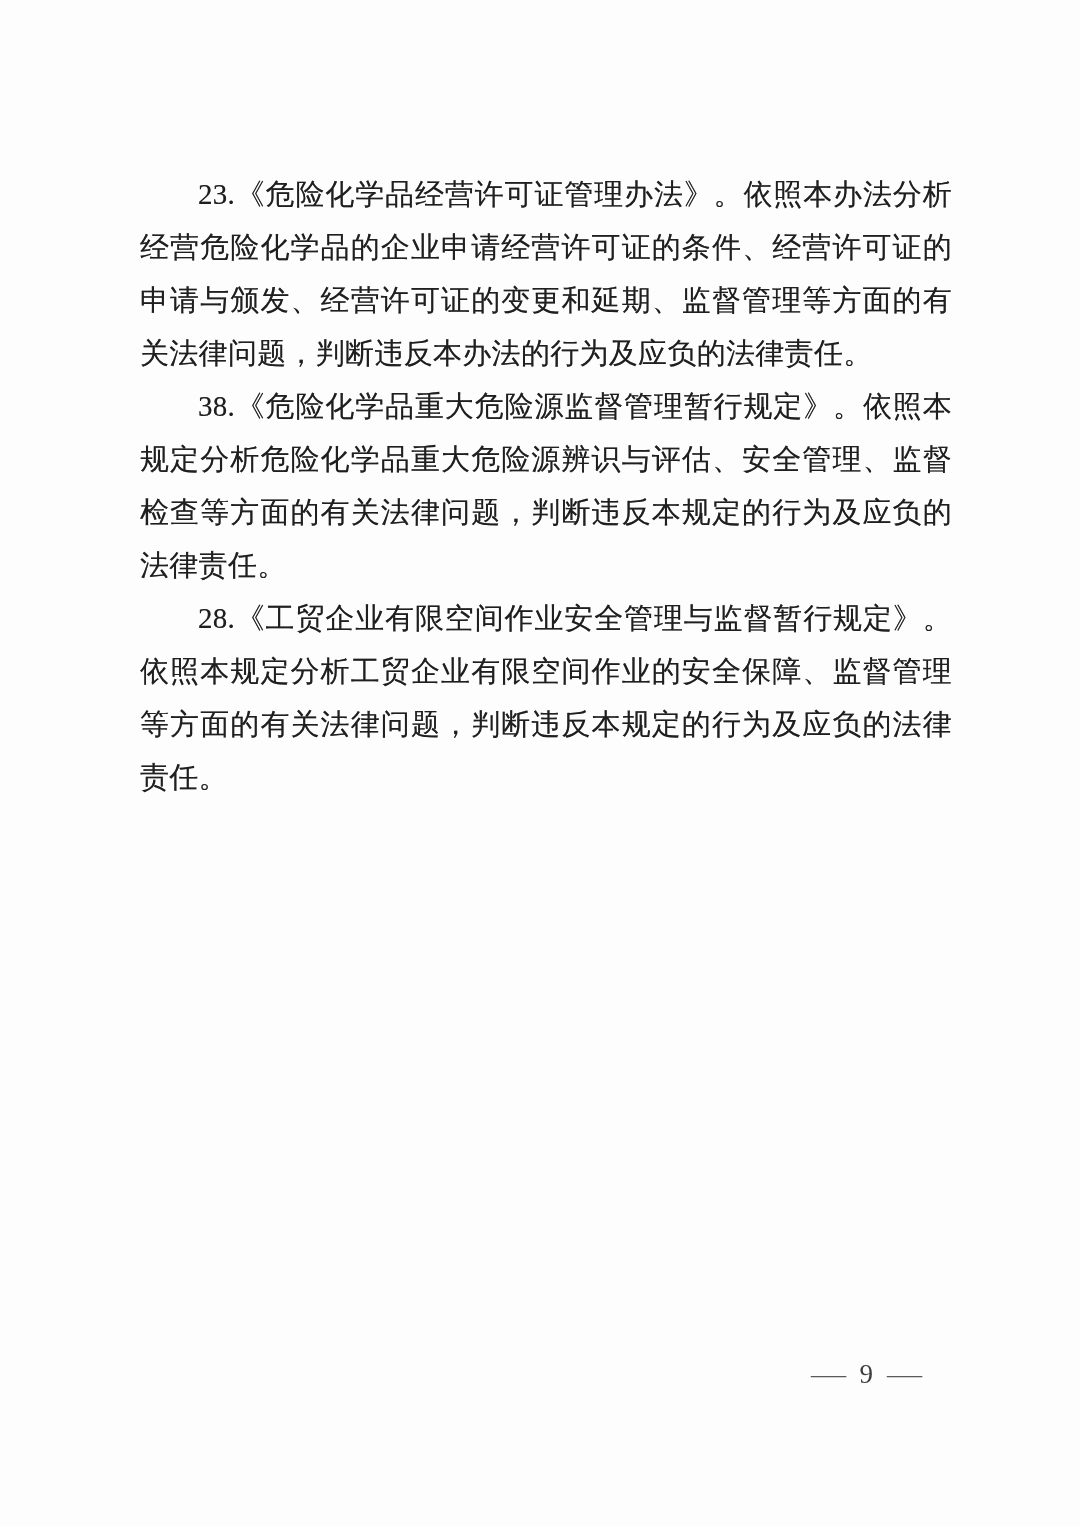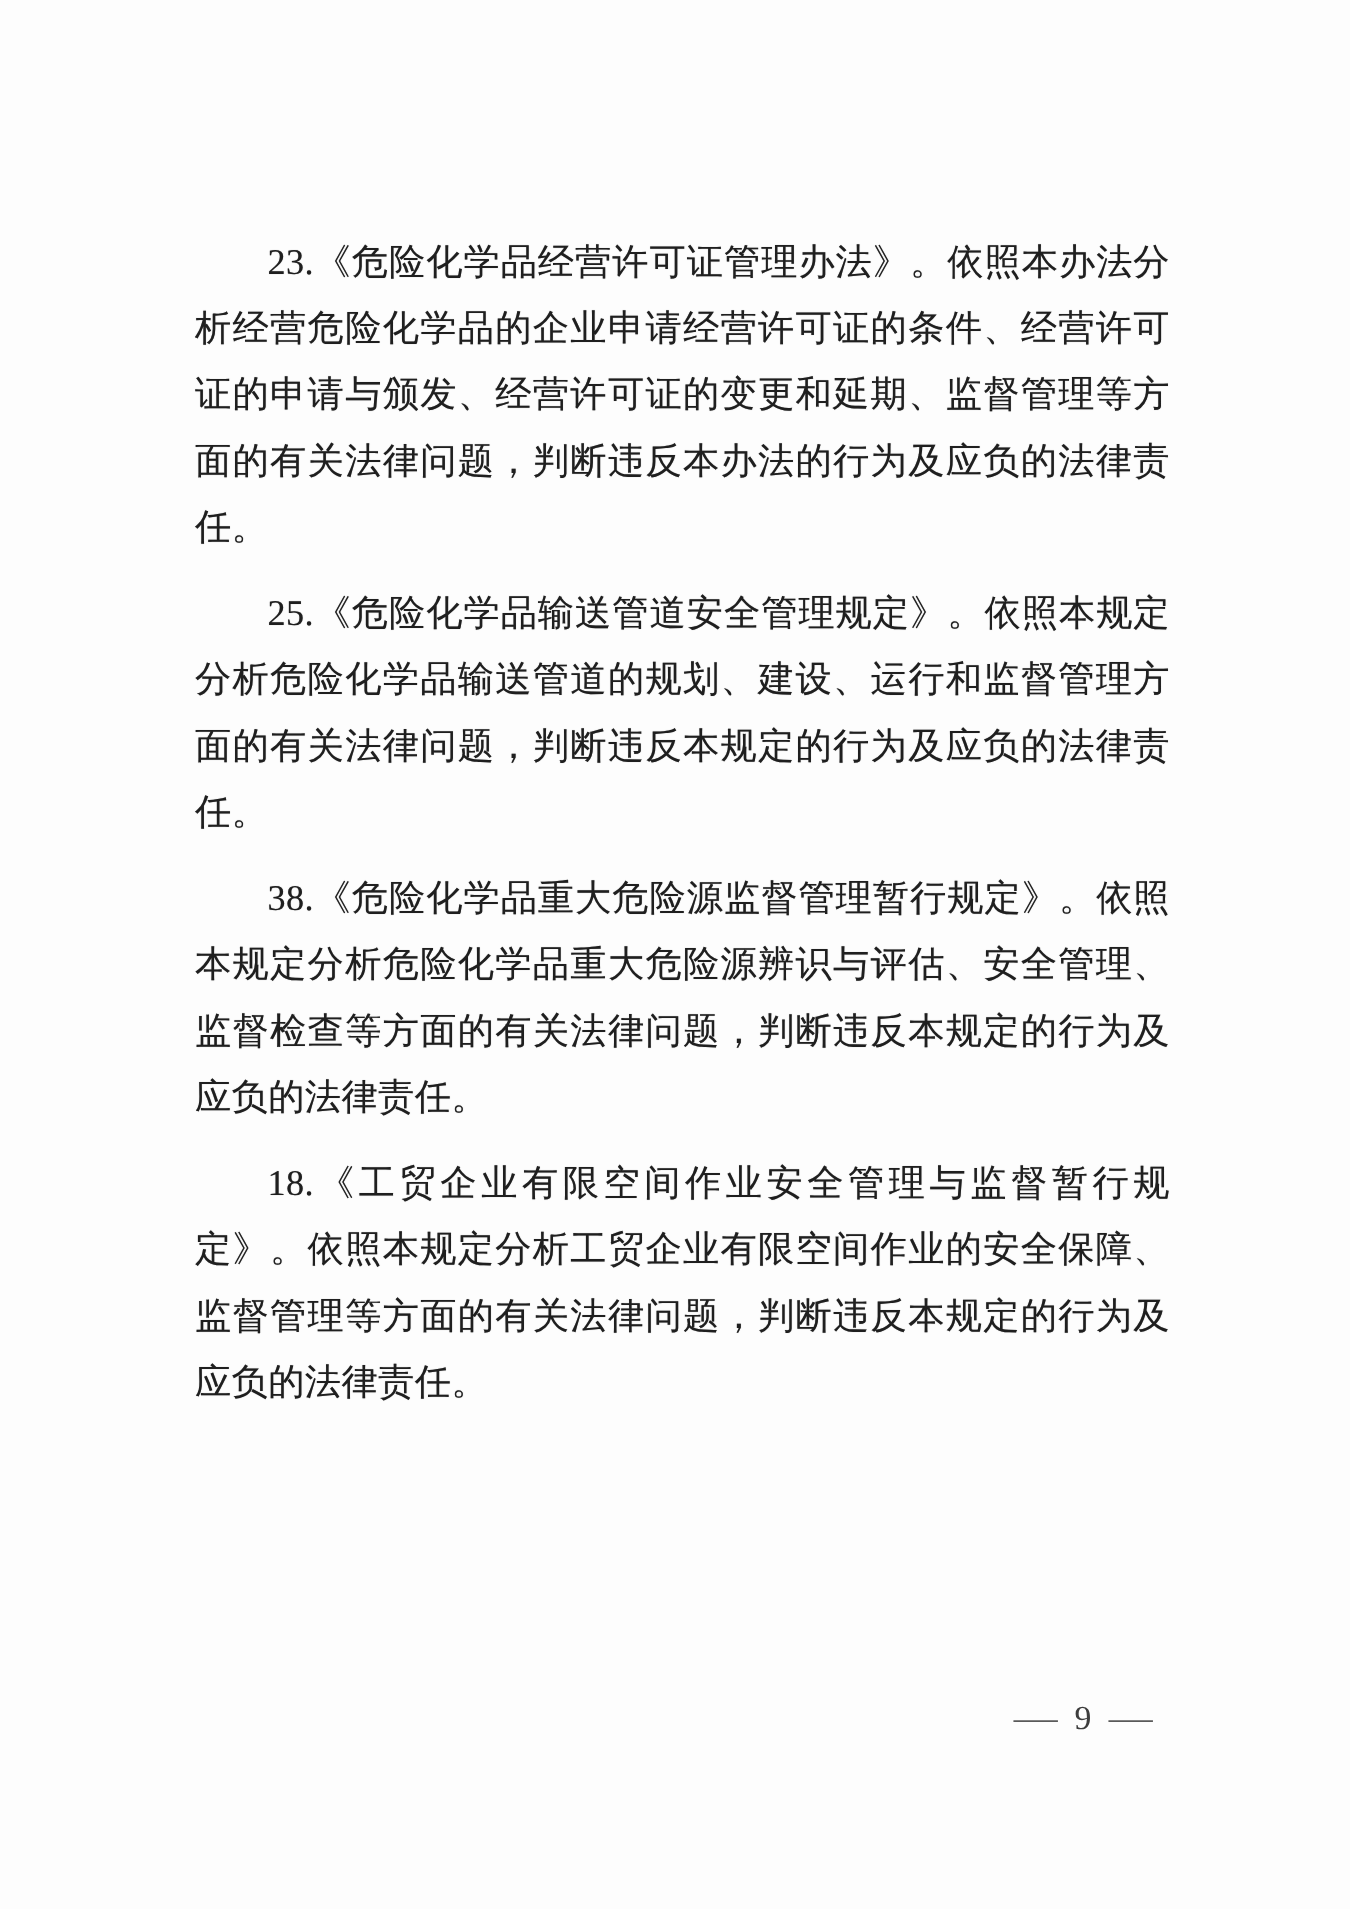--- a/index.html
+++ b/index.html
@@ -17,21 +17,21 @@
     font-family: "Liberation Serif", "DejaVu Serif", serif;
     overflow: hidden;
   }
   .doc-body {
     position: absolute;
     left: 140px;
     top: 168px;
     width: 812px;
   }
   .doc-body p {
-    margin: 16px;
+    margin: 0;
     padding: 0;
     font-size: 29px;
     line-height: 53px;
     color: #1f1f1f;
     text-align: justify;
     text-indent: 2em;
     font-weight: 400;
     letter-spacing: 0.3px;
     
     text-shadow: 0 0 0.6px rgba(30,30,30,0.55);
@@ -59,23 +59,22 @@
     font-family: "Liberation Serif", "DejaVu Serif", serif;
   }
 </style>
 </head>
 <body>
 
 <div class="page">
 
   <div class="doc-body">
     <p>23.《危险化学品经营许可证管理办法》。依照本办法分析经营危险化学品的企业申请经营许可证的条件、经营许可证的申请与颁发、经营许可证的变更和延期、监督管理等方面的有关法律问题，判断违反本办法的行为及应负的法律责任。</p>
-    <p>25.《危险化学品输送管道安全管理规定》。依照本规定分析危险化学品输送管道的规划、建设、运行和监督管理方面的有关法律问题，判断违反本规定的行为及应负的法律责任。</p>
     <p>38.《危险化学品重大危险源监督管理暂行规定》。依照本规定分析危险化学品重大危险源辨识与评估、安全管理、监督检查等方面的有关法律问题，判断违反本规定的行为及应负的法律责任。</p>
-    <p>18.《工贸企业有限空间作业安全管理与监督暂行规定》。依照本规定分析工贸企业有限空间作业的安全保障、监督管理等方面的有关法律问题，判断违反本规定的行为及应负的法律责任。</p>
+    <p>28.《工贸企业有限空间作业安全管理与监督暂行规定》。依照本规定分析工贸企业有限空间作业的安全保障、监督管理等方面的有关法律问题，判断违反本规定的行为及应负的法律责任。</p>
   </div>
 
   <div class="page-footer">
     <span class="dash">—</span>
     <span class="num">9</span>
     <span class="dash">—</span>
   </div>
 
 </div>
 

